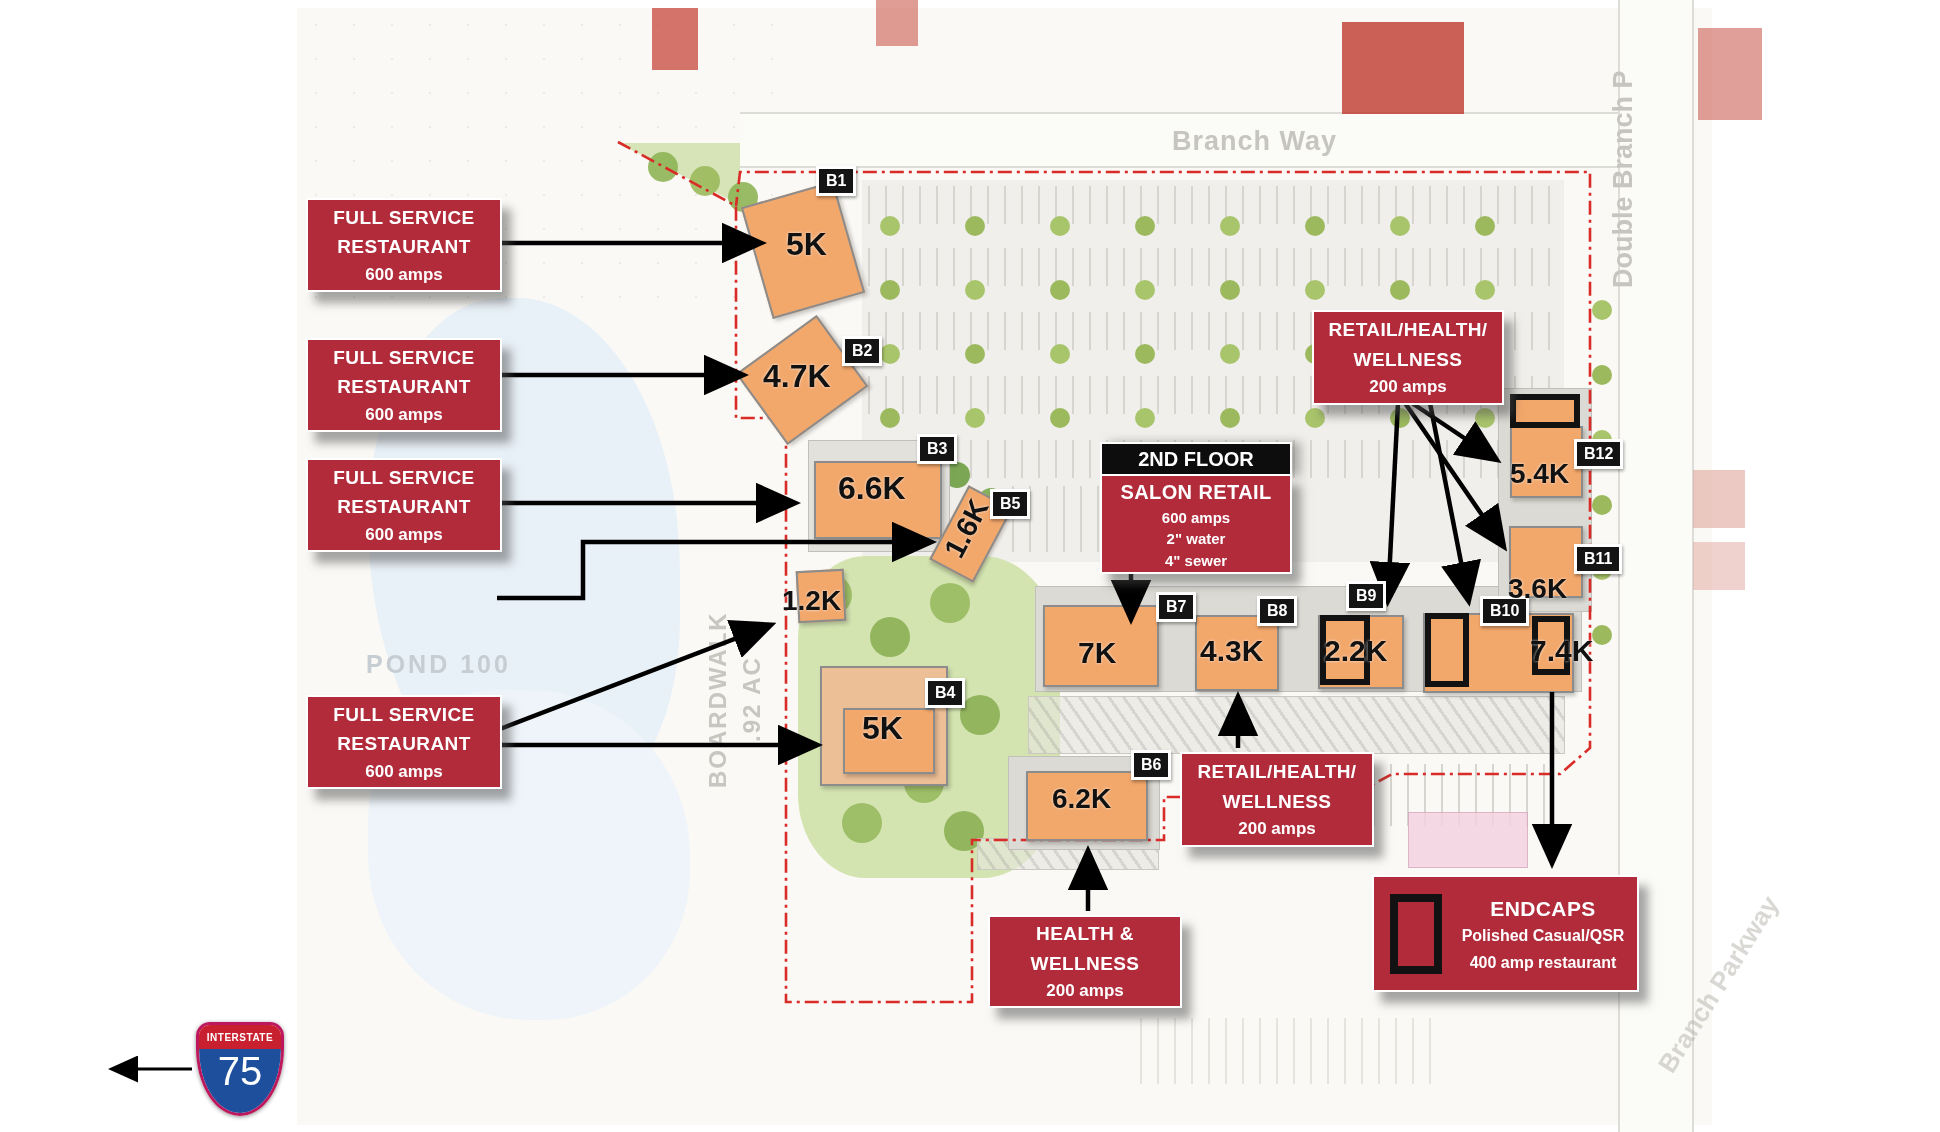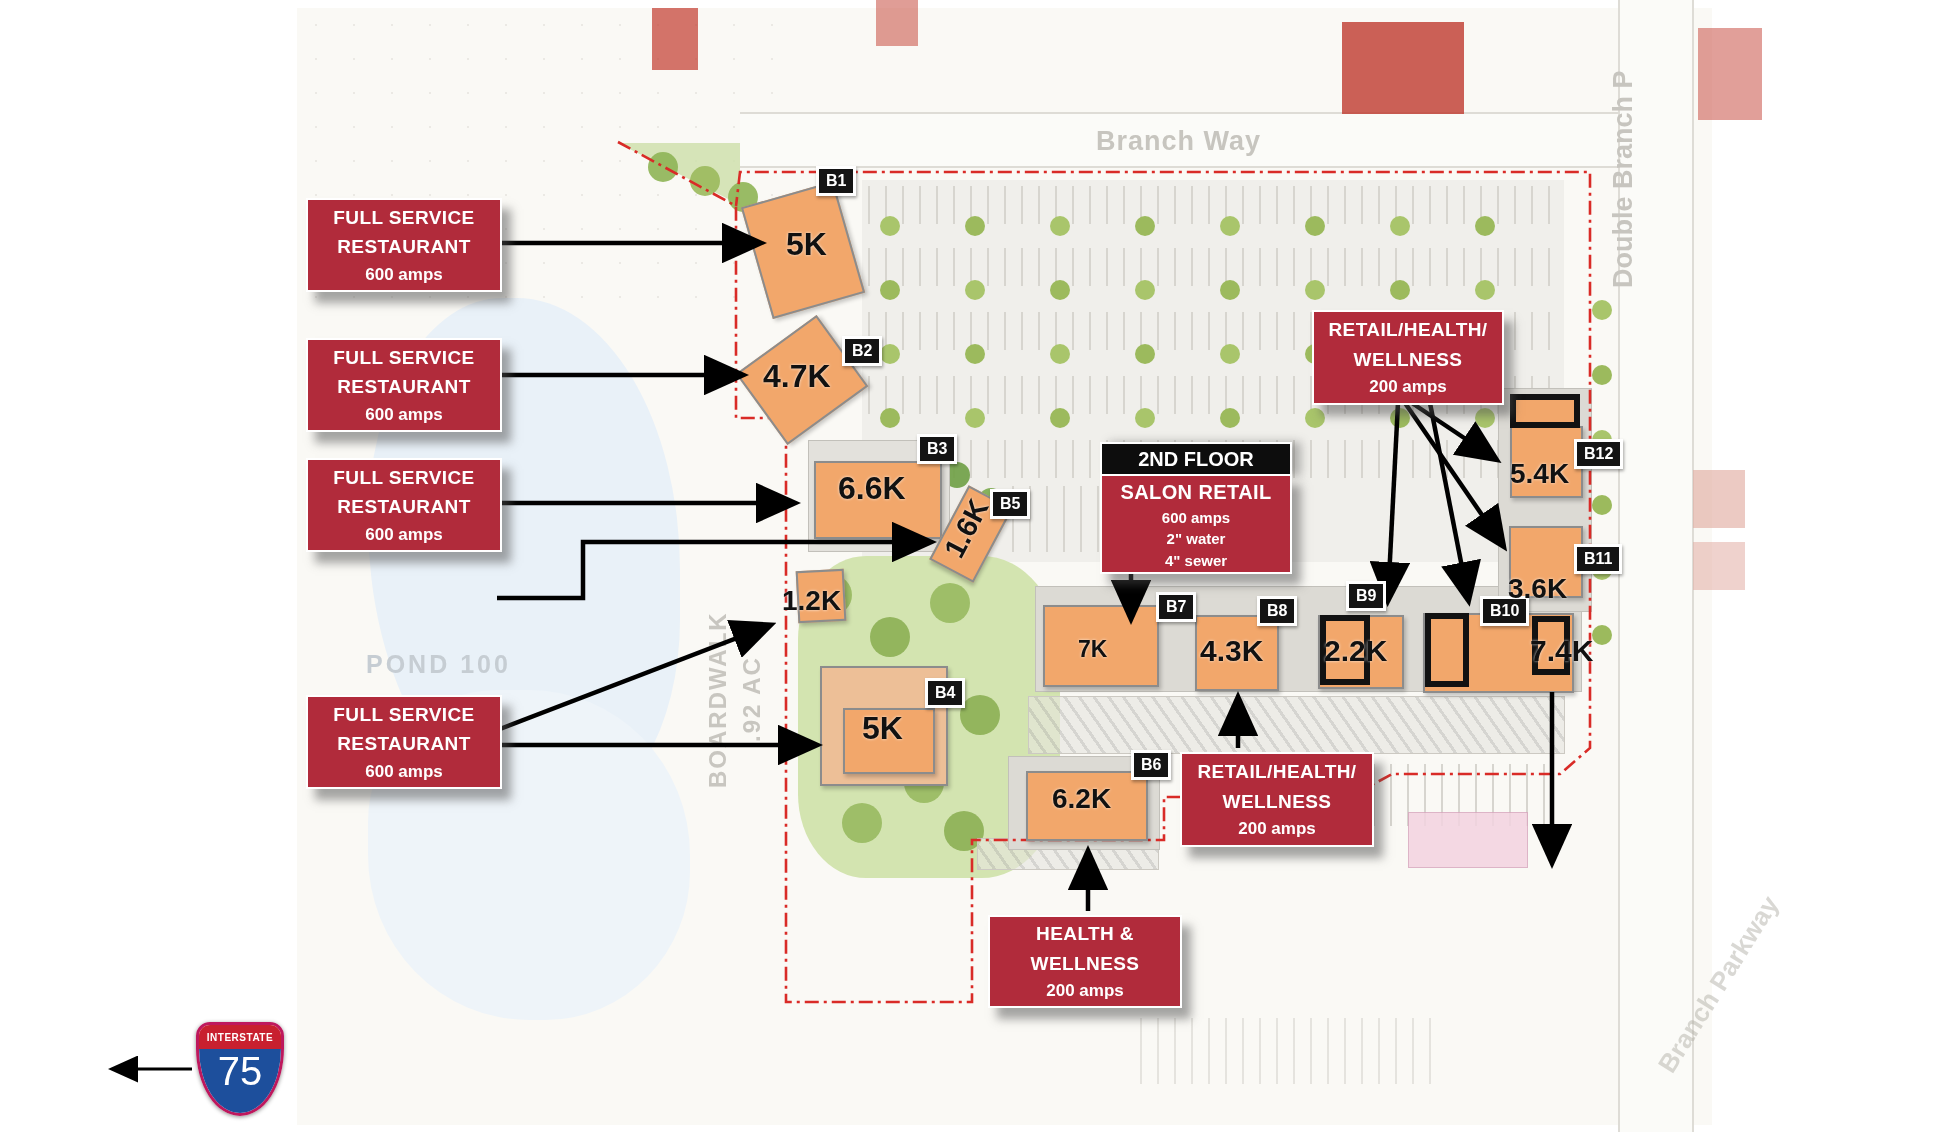--- a/index.html
+++ b/index.html
@@ -109,21 +109,21 @@
   <div class="abs ctx" style="left:1408px;top:812px;width:118px;height:54px;background:#f3d3e0;border:1px solid #d9a8bf;opacity:.85"></div>
 
   <div class="abs hatch" style="left:1028px;top:696px;width:535px;height:56px"></div>
   <div class="abs hatch" style="left:977px;top:838px;width:180px;height:30px"></div>
 
   <div class="abs base-strip" style="left:1035px;top:586px;width:545px;height:104px"></div>
   <div class="abs base-strip" style="left:1498px;top:388px;width:92px;height:222px"></div>
   <div class="abs base-strip" style="left:1008px;top:756px;width:150px;height:92px"></div>
   <div class="abs base-strip" style="left:808px;top:440px;width:140px;height:110px;background:#e3e1dc"></div>
 
-  <div class="abs street" style="left:1096px;top:126px;font-size:27px;letter-spacing:1px">Branch Way</div>
+  <div class="abs street" style="left:1172px;top:126px;font-size:27px;letter-spacing:1px">Branch Way</div>
   <div class="abs street" style="left:1608px;top:288px;font-size:27px;transform:rotate(-90deg);transform-origin:0 0">Double Branch P</div>
   <div class="abs street" style="left:1652px;top:1062px;font-size:26px;color:rgba(170,168,160,.45);transform:rotate(-58deg);transform-origin:0 0">Branch Parkway</div>
   <div class="abs site-label" style="left:366px;top:650px;font-size:25px;letter-spacing:3px">POND 100</div>
   <div class="abs site-label" style="left:704px;top:788px;font-size:24px;letter-spacing:2px;color:#c8c6c0;transform:rotate(-90deg);transform-origin:0 0">BOARDWALK</div>
   <div class="abs site-label" style="left:738px;top:742px;font-size:24px;letter-spacing:2px;color:#c8c6c0;transform:rotate(-90deg);transform-origin:0 0">.92 AC</div>
 
   <svg class="layer" width="1940" height="1132">
     <path d="M618,142 L736,206 L736,418 L786,418 L786,1002 L972,1002 L972,840 L1164,840 L1164,797 L1350,797
              L1392,774 L1560,774 L1590,748 L1590,172 L740,172 L736,206" fill="none" stroke="#d92b27" stroke-width="2.6" stroke-dasharray="14 5 3 5"></path>
   </svg>
@@ -182,21 +182,21 @@
   <div class="abs badge" style="left:1480px;top:596px">B10</div>
   <div class="abs badge" style="left:1574px;top:544px">B11</div>
   <div class="abs badge" style="left:1574px;top:439px">B12</div>
 
   <div class="abs bsize" style="left:786px;top:226px;font-size:32px">5K</div>
   <div class="abs bsize" style="left:763px;top:358px;font-size:32px">4.7K</div>
   <div class="abs bsize" style="left:838px;top:470px;font-size:32px">6.6K</div>
   <div class="abs bsize" style="left:936px;top:512px;font-size:29px;transform:rotate(-62deg)">1.6K</div>
   <div class="abs bsize" style="left:862px;top:710px;font-size:32px">5K</div>
   <div class="abs bsize" style="left:1052px;top:783px;font-size:28px">6.2K</div>
-  <div class="abs bsize" style="left:1078px;top:636px;font-size:23px">7K</div>
+  <div class="abs bsize" style="left:1078px;top:636px;font-size:30px">7K</div>
   <div class="abs bsize" style="left:1200px;top:634px;font-size:30px">4.3K</div>
   <div class="abs bsize" style="left:1324px;top:634px;font-size:30px">2.2K</div>
   <div class="abs bsize" style="left:1530px;top:634px;font-size:30px">7.4K</div>
   <div class="abs bsize" style="left:1508px;top:573px;font-size:28px">3.6K</div>
   <div class="abs bsize" style="left:1510px;top:458px;font-size:28px">5.4K</div>
   <div class="abs bsize" style="left:782px;top:585px;font-size:28px">1.2K</div>
 
   <div class="abs callout" style="left:306px;top:198px;width:192px;height:90px">
     <div class="t">FULL SERVICE</div>
     <div class="t">RESTAURANT</div>
@@ -235,19 +235,27 @@
     <div class="t">RETAIL/HEALTH/</div>
     <div class="t">WELLNESS</div>
     <div class="s">200 amps</div>
   </div>
   <div class="abs callout" style="left:988px;top:915px;width:190px;height:89px">
     <div class="t">HEALTH &amp;</div>
     <div class="t">WELLNESS</div>
     <div class="s">200 amps</div>
   </div>
 
+  <div class="abs callout endcaps-row" style="left:1372px;top:875px;width:263px;height:113px">
+    <div class="endcap-icon"></div>
+    <div style="flex:1 1 auto;padding-right:8px">
+      <div class="t" style="font-size:21px">ENDCAPS</div>
+      <div class="sm" style="font-size:16px">Polished Casual/QSR</div>
+      <div class="sm" style="font-size:16px;margin-top:6px">400 amp restaurant</div>
+    </div>
+  </div>
 
   <div class="abs shield">
     <div class="shield-top">INTERSTATE</div>
     <div class="shield-body">75</div>
   </div>
 
 </div>
 
 </body></html>

